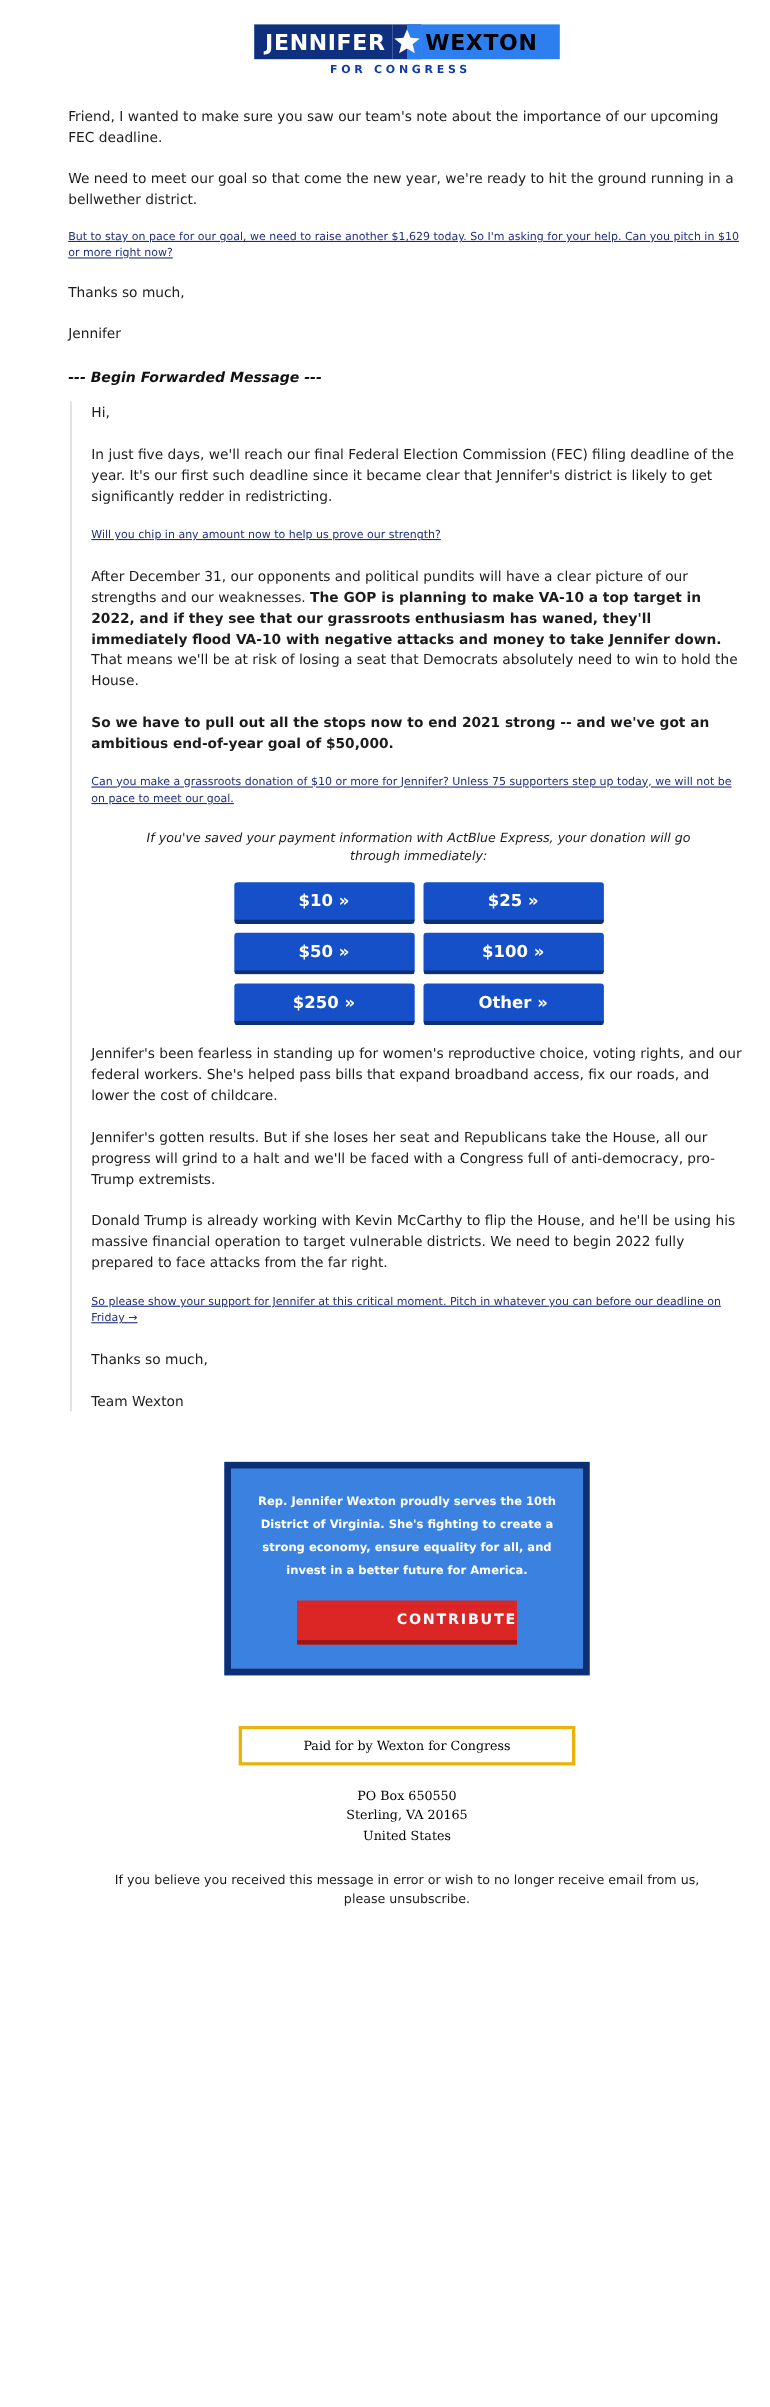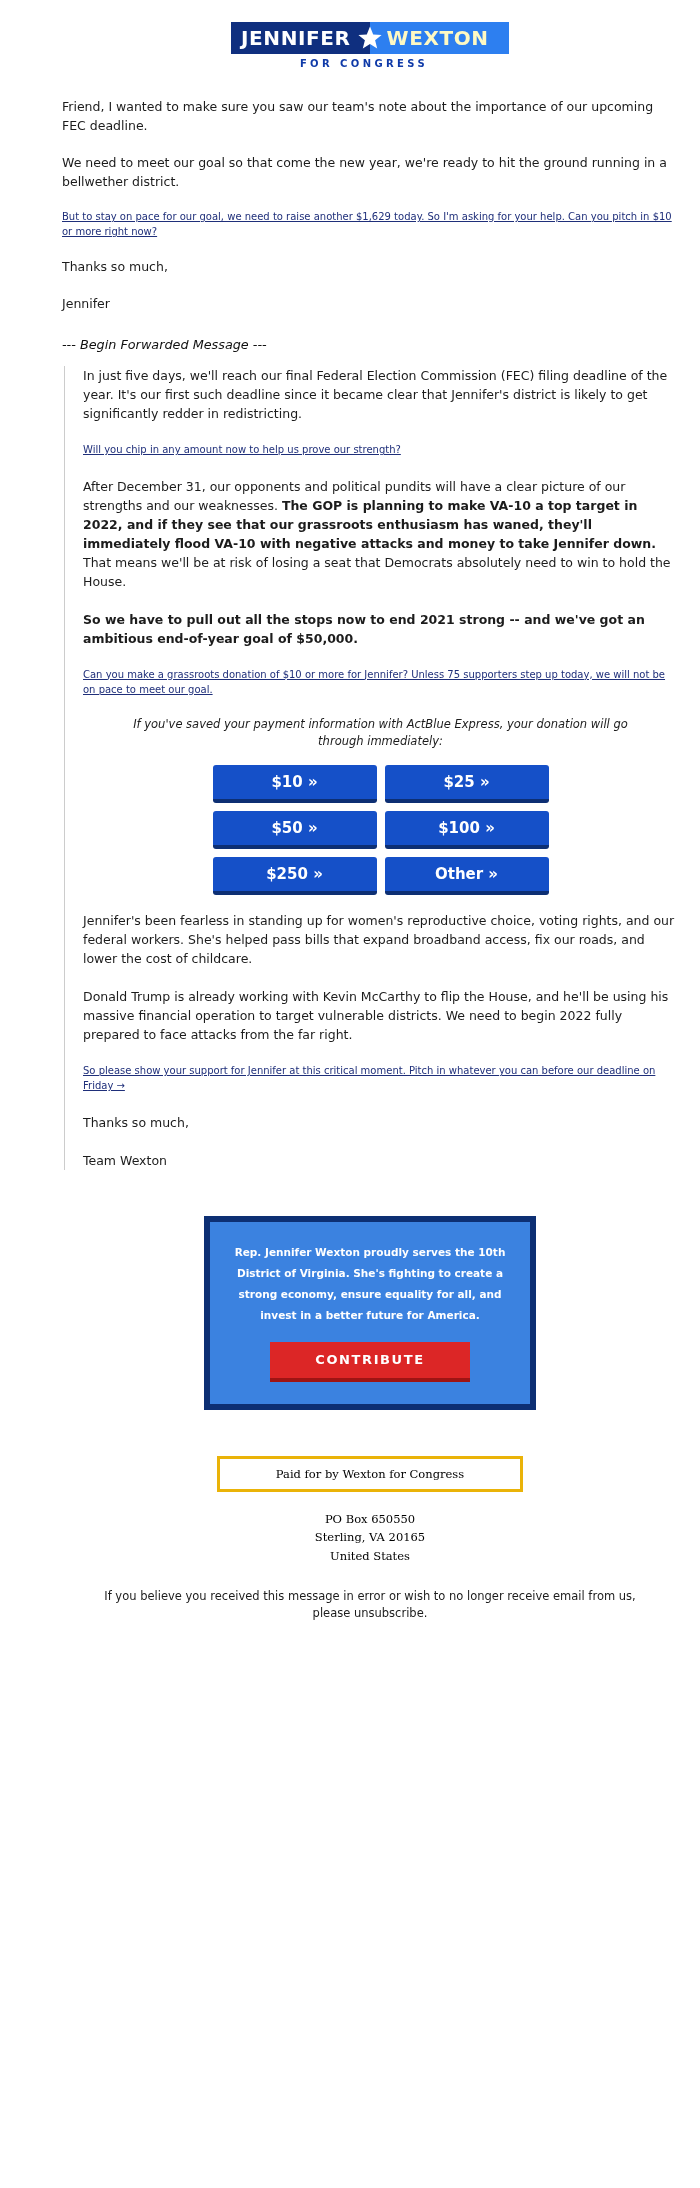--- a/index.html
+++ b/index.html
@@ -72,21 +72,21 @@
     transform: translate(-50%, -50%);
   }
   .logo-right {
     background: #2d7ff0;
     flex: 1 1 auto;
     display: flex;
     align-items: center;
     padding: 0 10px 0 4px;
   }
   .logo-right span {
-    color: #fef9c3;
+    color: #000000;
     font-weight: bold;
     font-size: 20px;
     letter-spacing: 0.6px;
     line-height: 1;
   }
   .logo-sub {
     padding: 4px 12px 0 0;
     color: #0f3aa8;
     font-weight: bold;
     font-size: 10px;
@@ -107,21 +107,21 @@
     color: #1f2f7a;
     font-weight: normal;
     text-decoration: underline;
     font-size: 10px;
     line-height: 1.52;
     display: block;
     margin: 0 0 18px 0;
     cursor: pointer;
   }
   .fwd-header {
-    font-weight: normal;
+    font-weight: bold;
     font-style: italic;
     font-size: 12.8px;
     margin: 24px 0 14px 0;
     color: #111;
   }
 
   
   .quote {
     border-left: 1px solid #cccccc;
     padding-left: 18px;
@@ -187,21 +187,21 @@
     margin: 0 auto;
     width: 200px;
     height: 36px;
     background: #dc2626;
     border-bottom: 4px solid #9e1414;
     color: #ffffff;
     font-weight: bold;
     font-size: 13px;
     letter-spacing: 1.6px;
     line-height: 36px;
-    text-align: center;
+    text-align: right;
     cursor: pointer;
   }
 
   
   .footer {
     margin-top: 46px;
     padding-bottom: 40px;
     text-align: center;
   }
   .paidfor {
@@ -258,20 +258,21 @@
     <p class="para">Friend, I wanted to make sure you saw our team's note about the importance of our upcoming FEC deadline.</p>
     <p class="para">We need to meet our goal so that come the new year, we're ready to hit the ground running in a bellwether district.</p>
     <a class="emaillink">But to stay on pace for our goal, we need to raise another $1,629 today. So I'm asking for your help. Can you pitch in $10 or more right now?</a>
     <p class="para">Thanks so much,</p>
     <p class="para">Jennifer</p>
 
     <div class="fwd-header">--- Begin Forwarded Message ---</div>
 
     <div class="quote">
 
+      <p class="para">Hi,</p>
       <p class="para">In just five days, we'll reach our final Federal Election Commission (FEC) filing deadline of the year. It's our first such deadline since it became clear that Jennifer's district is likely to get significantly redder in redistricting.</p>
 
       <a class="emaillink">Will you chip in any amount now to help us prove our strength?</a>
 
       <p class="para"><span>After December 31, our opponents and political pundits will have a clear picture of our strengths and our weaknesses. </span><strong>The GOP is planning to make VA-10 a top target in 2022, and if they see that our grassroots enthusiasm has waned, they'll immediately flood VA-10 with negative attacks and money to take Jennifer down.</strong><span> That means we'll be at risk of losing a seat that Democrats absolutely need to win to hold the House.</span></p>
 
       <p class="para"><strong>So we have to pull out all the stops now to end 2021 strong -- and we've got an ambitious end-of-year goal of $50,000.</strong></p>
 
       <a class="emaillink">Can you make a grassroots donation of $10 or more for Jennifer? Unless 75 supporters step up today, we will not be on pace to meet our goal.</a>
 
@@ -280,20 +281,21 @@
       <div class="amt-grid">
         <div class="amt-btn">$10 »</div>
         <div class="amt-btn">$25 »</div>
         <div class="amt-btn">$50 »</div>
         <div class="amt-btn">$100 »</div>
         <div class="amt-btn">$250 »</div>
         <div class="amt-btn">Other »</div>
       </div>
 
       <p class="para">Jennifer's been fearless in standing up for women's reproductive choice, voting rights, and our federal workers. She's helped pass bills that expand broadband access, fix our roads, and lower the cost of childcare.</p>
+      <p class="para">Jennifer's gotten results. But if she loses her seat and Republicans take the House, all our progress will grind to a halt and we'll be faced with a Congress full of anti-democracy, pro-Trump extremists.</p>
       <p class="para">Donald Trump is already working with Kevin McCarthy to flip the House, and he'll be using his massive financial operation to target vulnerable districts. We need to begin 2022 fully prepared to face attacks from the far right.</p>
 
       <a class="emaillink">So please show your support for Jennifer at this critical moment. Pitch in whatever you can before our deadline on Friday →</a>
 
       <p class="para">Thanks so much,</p>
       <p class="para">Team Wexton</p>
 
     </div>
 
     <div class="contrib-outer">

